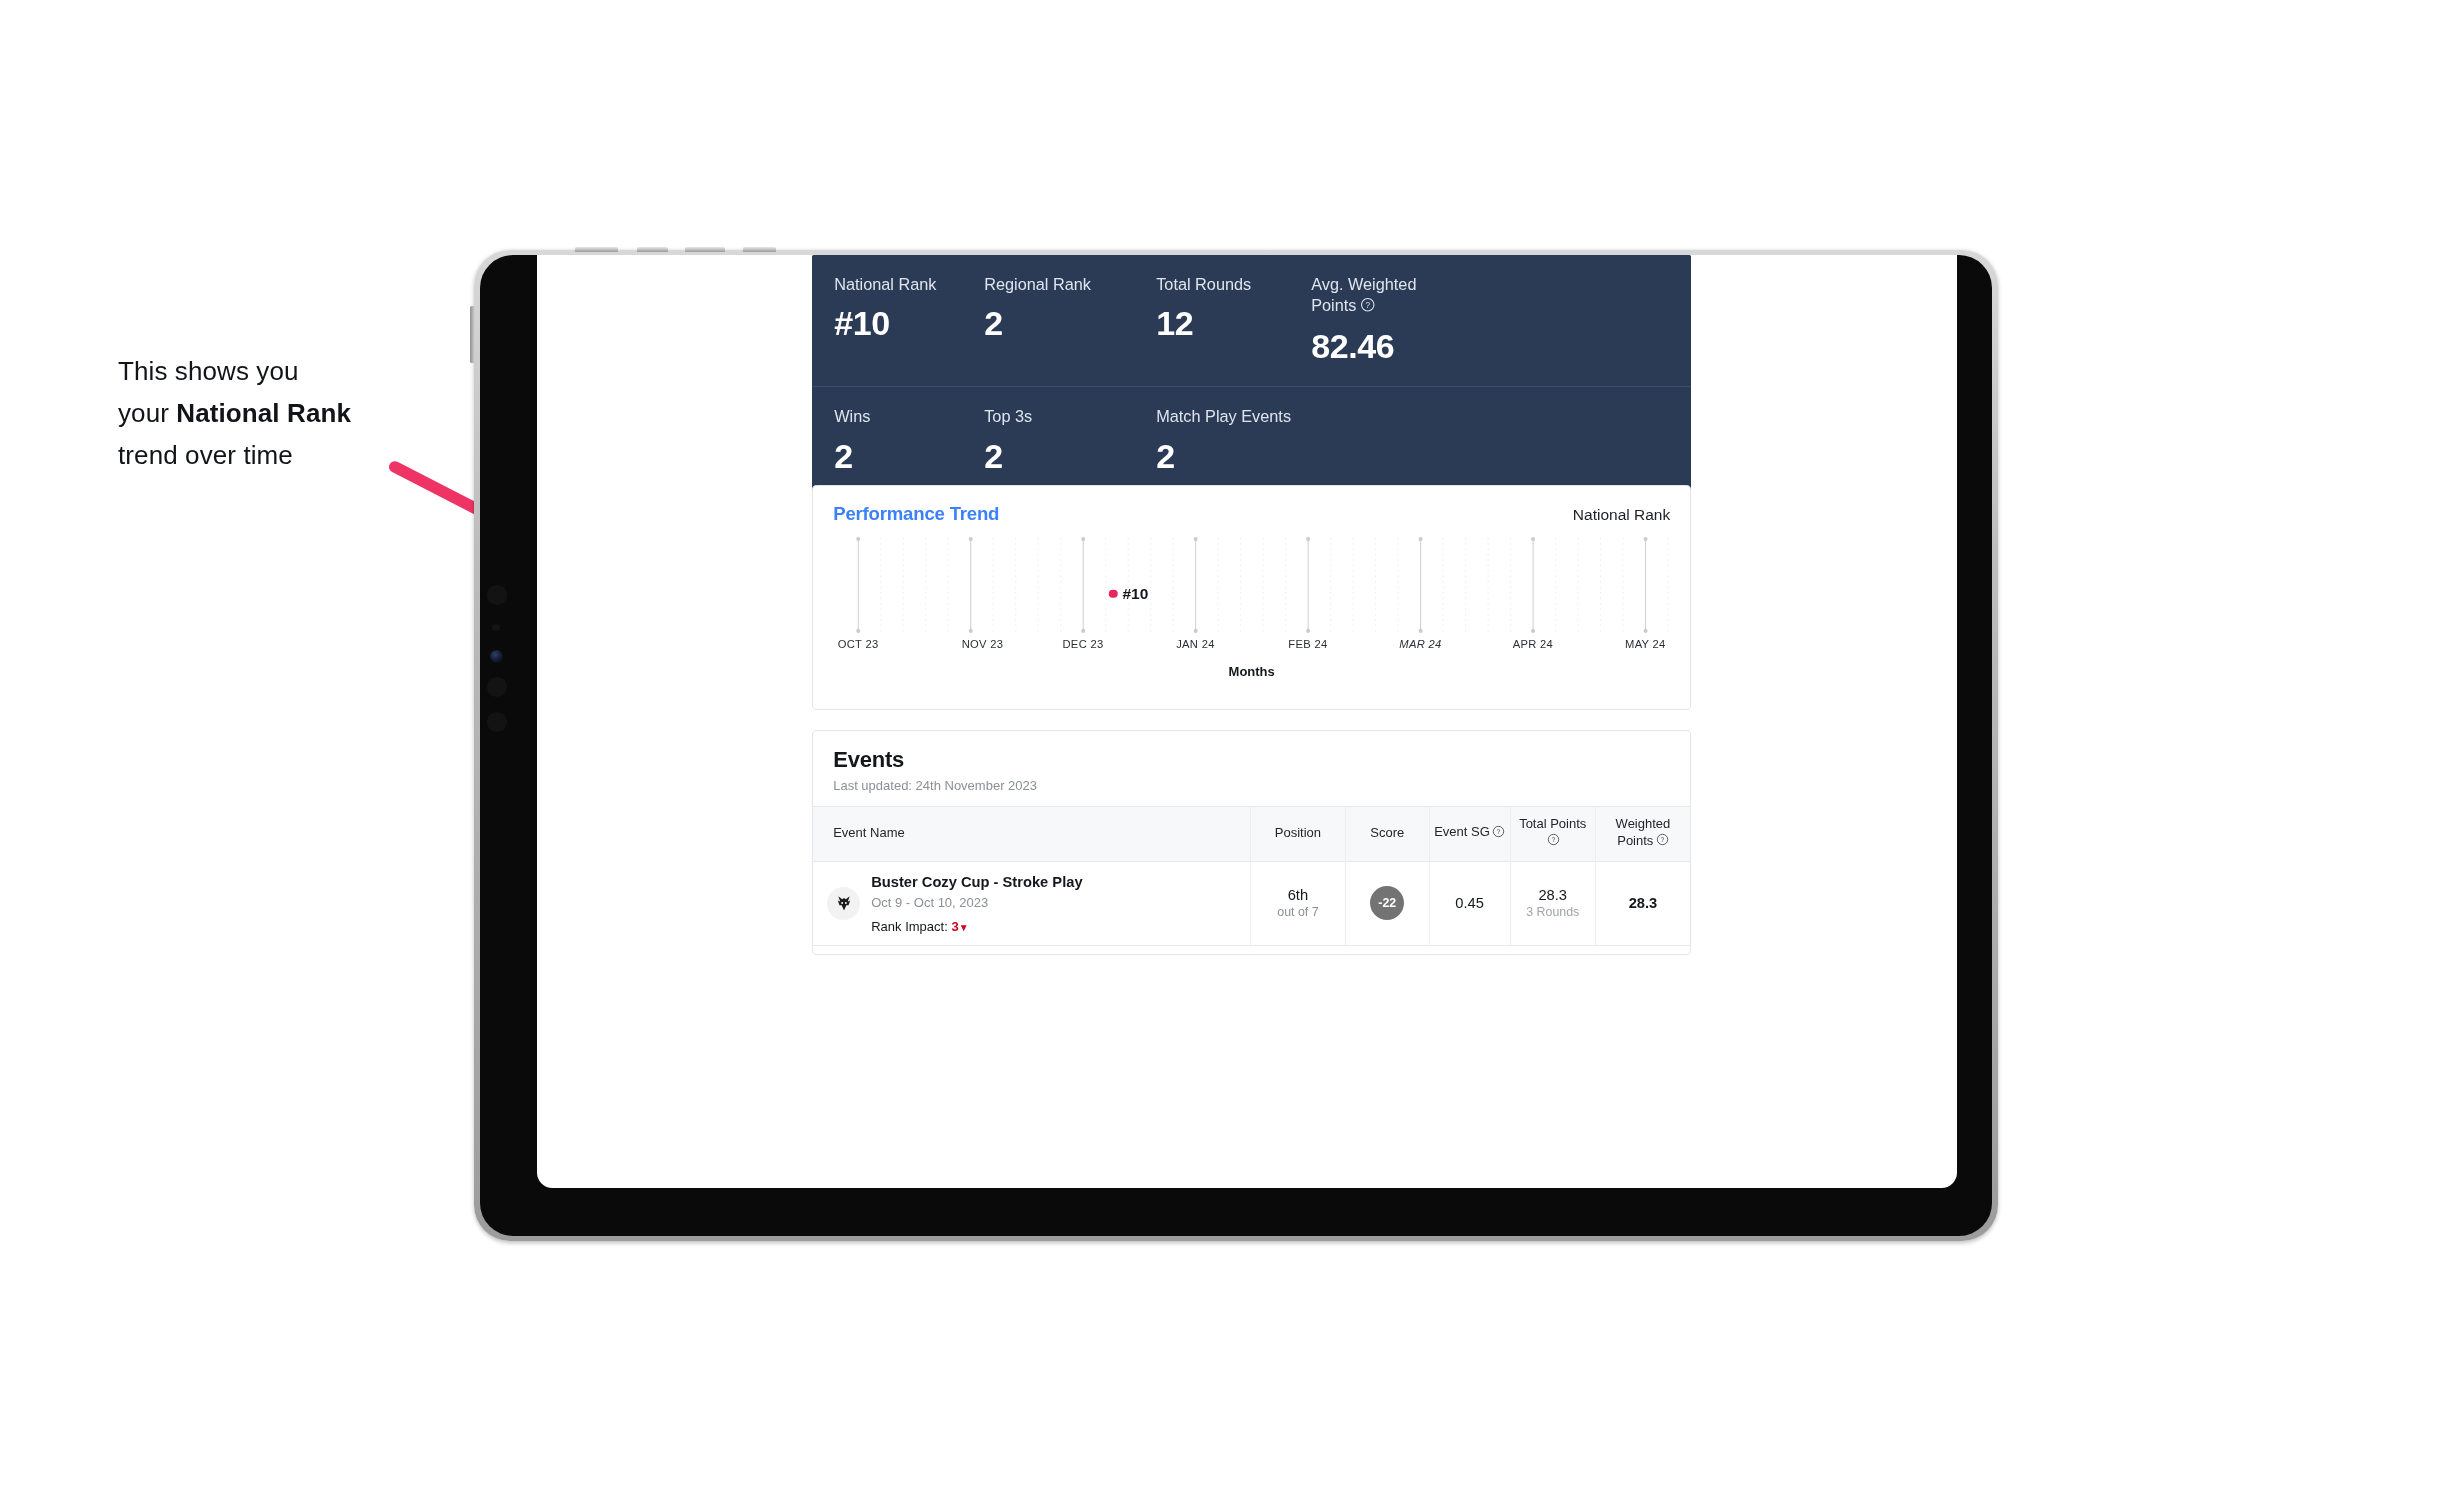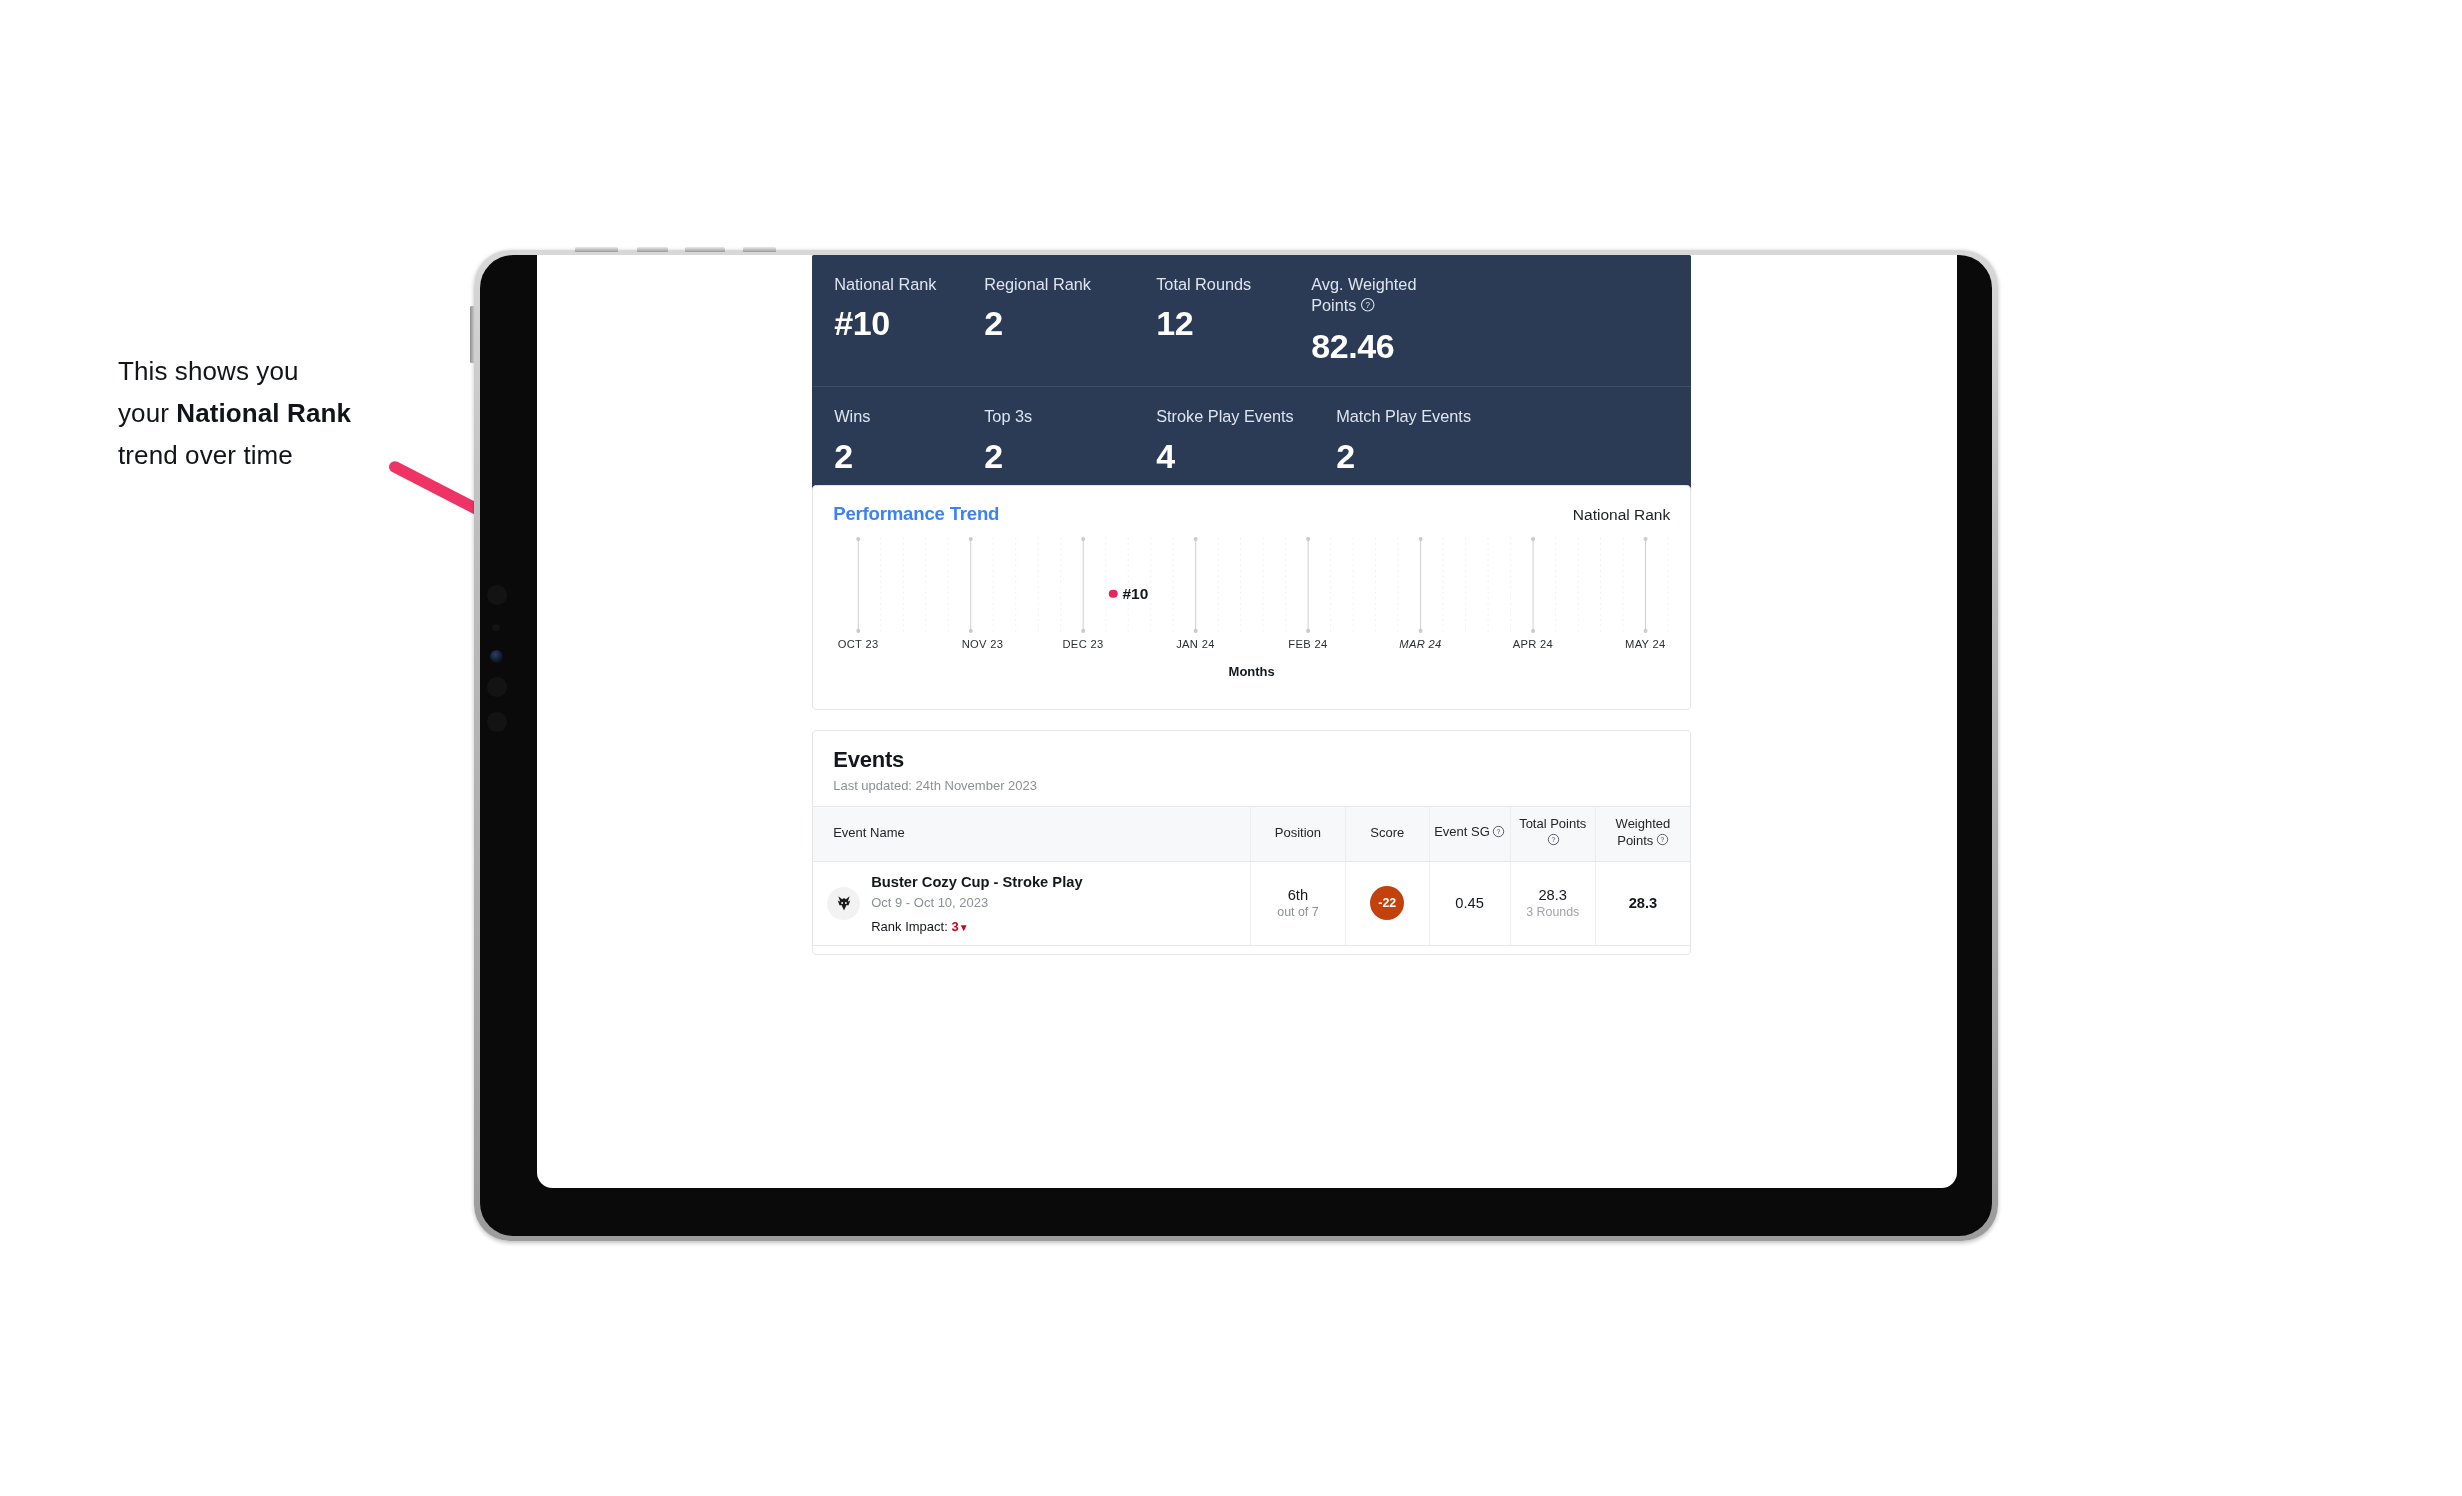--- a/index.html
+++ b/index.html
@@ -231,21 +231,21 @@
   .ev-dates{font-size:13px;color:#8b9097;margin-top:3.1px;}
   .ev-rank{font-size:13px;color:#14181d;margin-top:9px;}
   .ev-rank .val{color:#d0021b;font-weight:700;}
   .ev-rank .caret{color:#d0021b;font-size:10px;}
 
   .pos-main{font-size:14.7px;color:#14181d;}
   .pos-sub{font-size:12.4px;color:#8b9097;margin-top:2.3px;}
   .score-badge{
     display:inline-flex;align-items:center;justify-content:center;
     width:34px;height:34px;border-radius:50%;
-    background:#c2410c;color:#ffffff;
+    background:#737373;color:#ffffff;
     font-size:12.4px;font-weight:700;
   }
   .tp-main{font-size:14.7px;}
   .tp-sub{font-size:12.4px;color:#a0a4a9;margin-top:2.3px;}
   .wp-main{font-size:14.7px;font-weight:700;}
   .help-q{display:inline-block;vertical-align:-1.5px;margin-left:2.3px;}
 </style>
 </head>
 <body>
 
@@ -304,24 +304,20 @@
           </div>
 
           <div class="stats-row bottom">
             <div class="stat-cell c0">
               <span class="stat-label">Wins</span>
               <div class="stat-value">2</div>
             </div>
             <div class="stat-cell c1">
               <span class="stat-label">Top 3s</span>
               <div class="stat-value">2</div>
-            </div>
-            <div class="stat-cell c2">
-              <span class="stat-label">Stroke Play Events</span>
-              <div class="stat-value">4</div>
             </div>
             <div class="stat-cell c3">
               <span class="stat-label">Match Play Events</span>
               <div class="stat-value">2</div>
             </div>
           </div>
 
         </div>
 
         <div class="card" id="trend-card">

